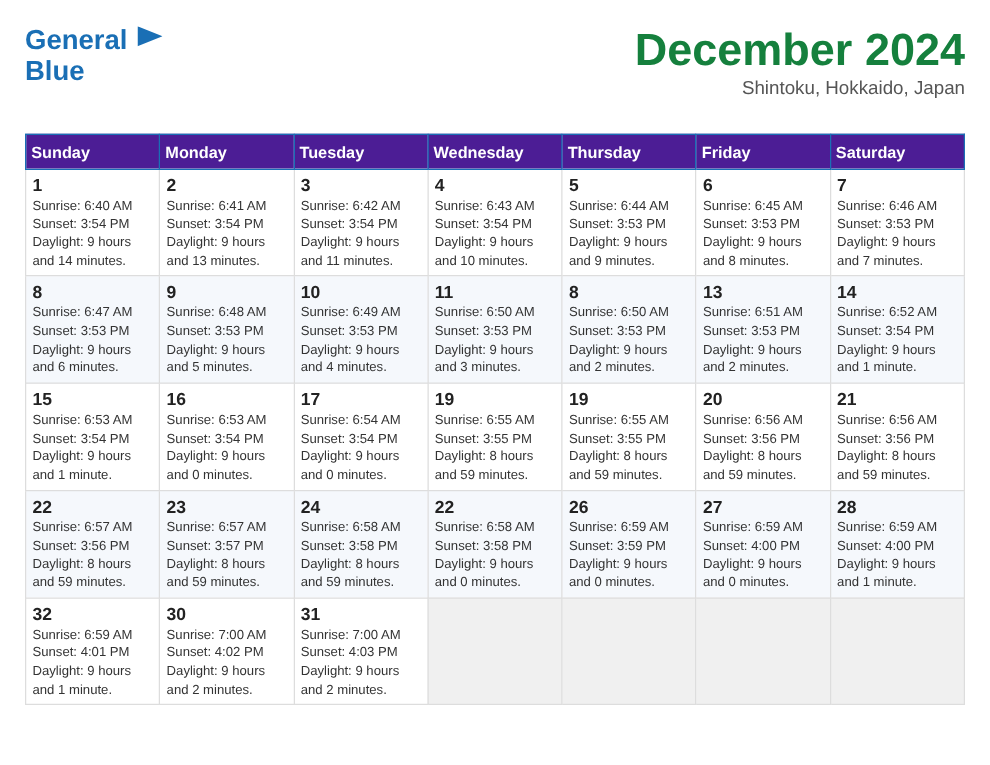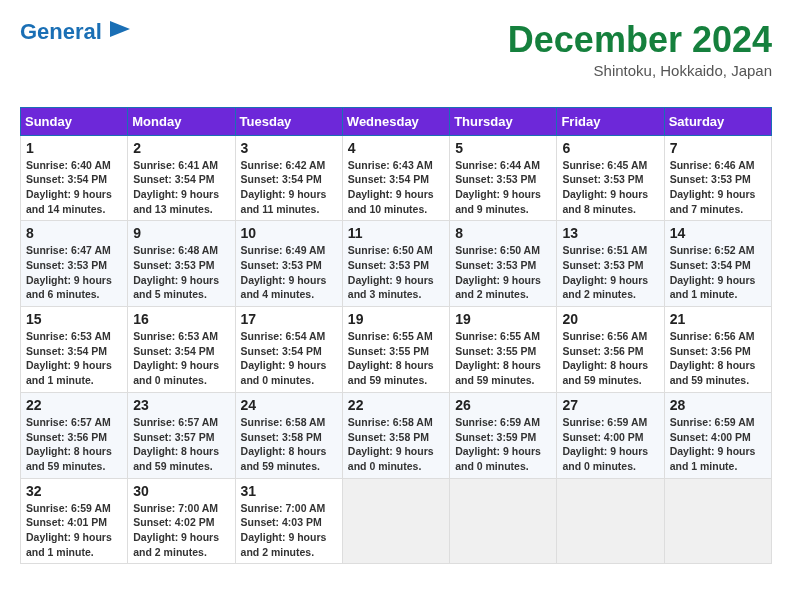--- a/index.html
+++ b/index.html
@@ -47,21 +47,21 @@
       font-size: 15px;
       color: #555;
       margin-top: 2px;
     }
     .calendar {
       width: 100%;
       border-collapse: collapse;
       font-size: 11px;
     }
     .calendar th {
-      background-color: #6d28d9;
+      background-color: #4c1d95;
       color: #fff;
       padding: 6px 4px;
       text-align: left;
       font-size: 13px;
       font-weight: bold;
       border: 1px solid #1a6fb5;
     }
     .calendar td {
       border: 1px solid #ddd;
       vertical-align: top;
@@ -80,35 +80,35 @@
       font-size: 14px;
       font-weight: bold;
       color: #222;
       display: block;
       margin-bottom: 2px;
     }
     .cell-text {
       color: #333;
       line-height: 1.4;
       font-size: 10.5px;
-      font-weight: bold;
     }
   </style>
 </head>
 <body>
 
 <div class="header">
   <div class="logo">
     <div>
       <div class="logo-text">
         <span>General</span>
         <svg class="logo-icon" viewBox="0 0 20 24" style="display:inline-block;vertical-align:middle;margin-left:2px;">
           <polygon points="0,0 20,8 0,16" fill="#1a6fb5"></polygon>
         </svg>
       </div>
+      <div class="logo-text" style="color:#1a6fb5;font-size:22px;font-weight:bold;">Blue</div>
     </div>
   </div>
   <div class="title-section">
     <div class="month-title">December 2024</div>
     <div class="location">Shintoku, Hokkaido, Japan</div>
   </div>
 </div>
 
 <table class="calendar">
   <thead>

